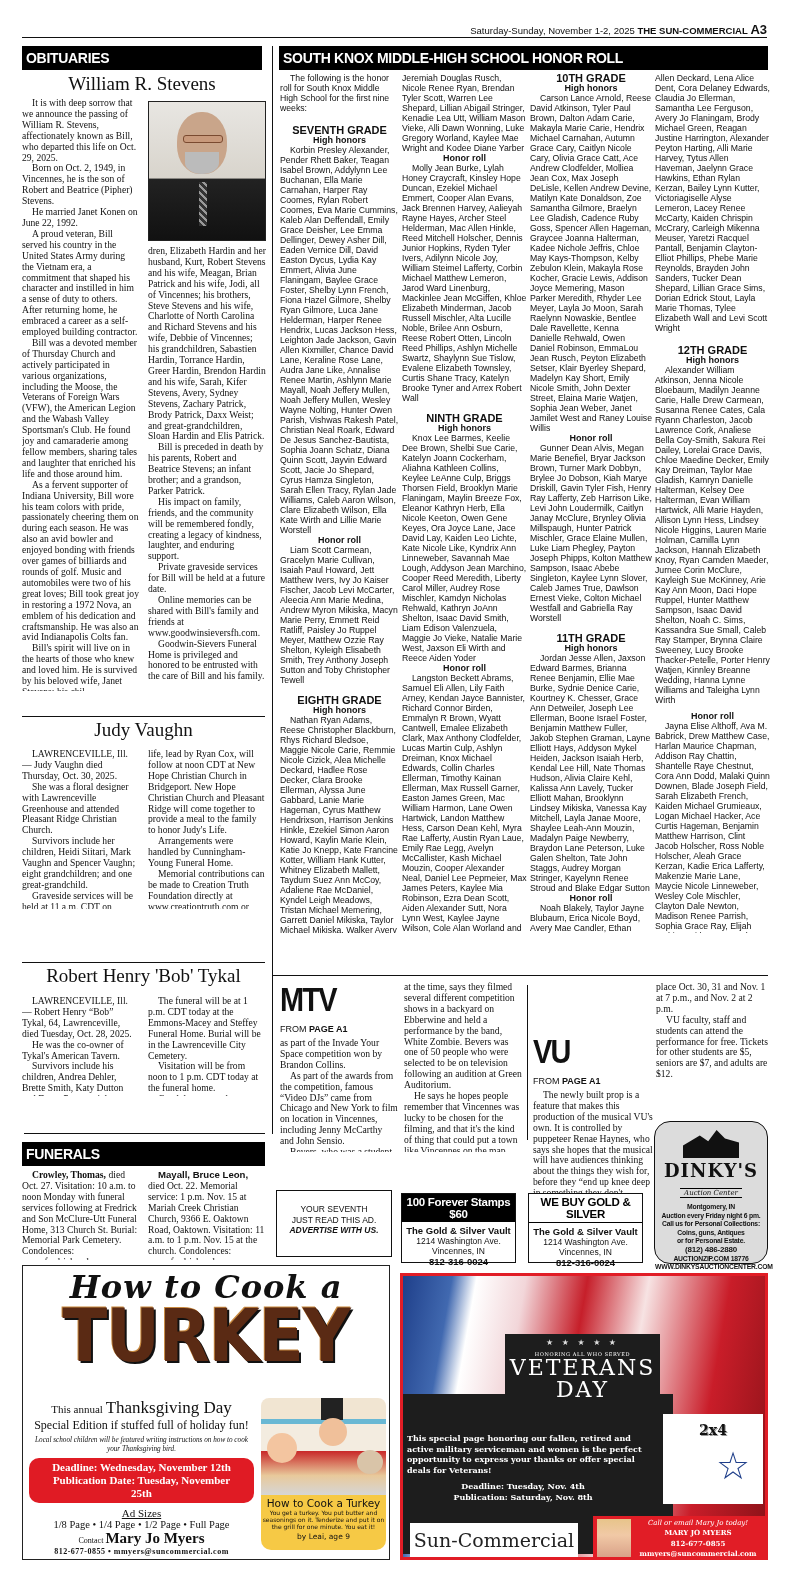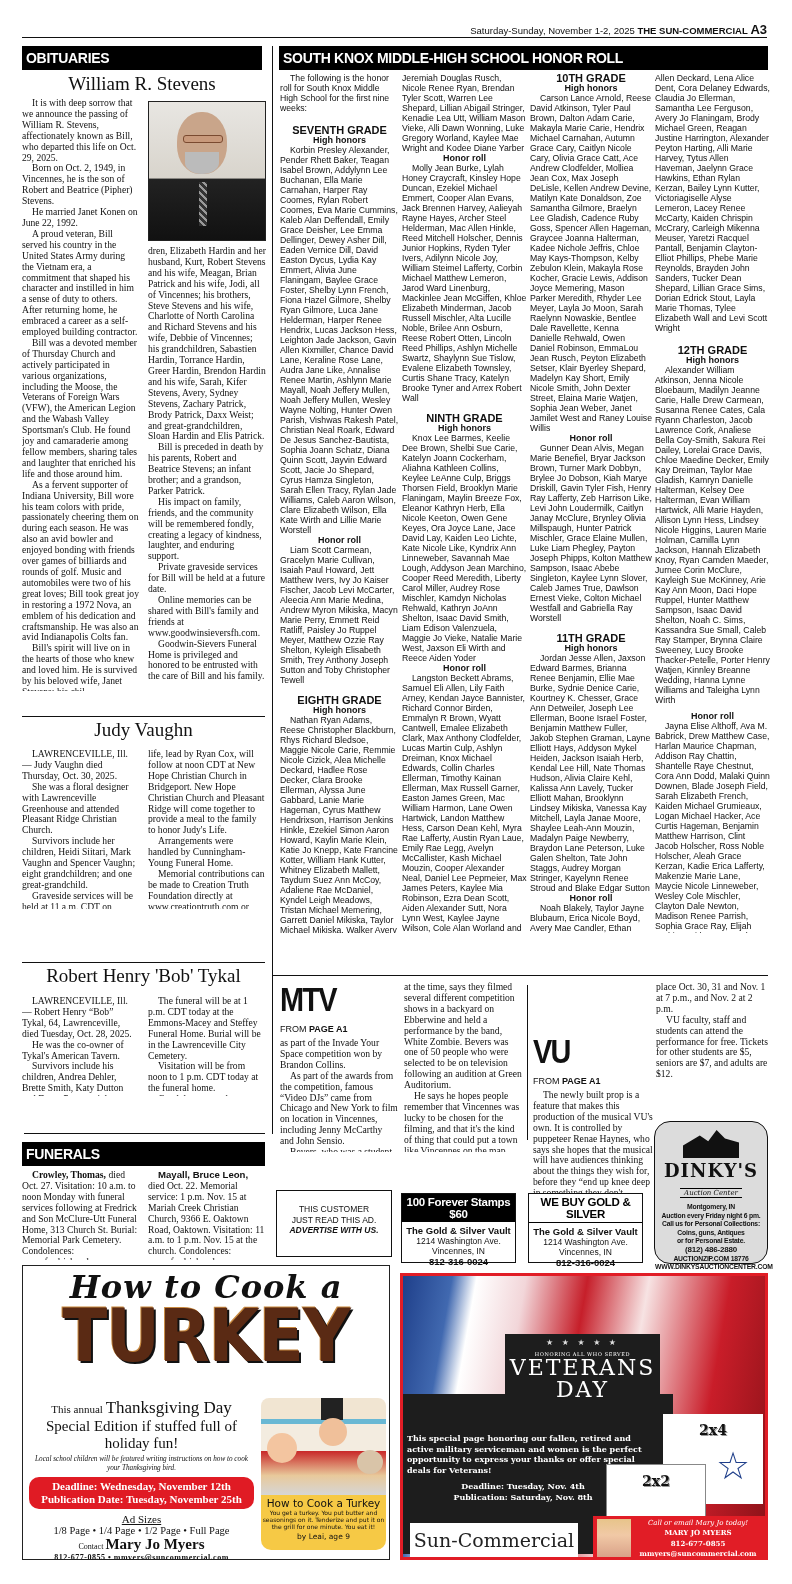--- a/index.html
+++ b/index.html
@@ -47,23 +47,23 @@
   .dinky .barn { width: 56px; height: 28px; margin: 8px auto 0; background: #111; clip-path: polygon(0 100%, 0 55%, 30% 20%, 45% 40%, 60% 0, 75% 30%, 100% 45%, 100% 100%); }
   .dinky .txt { font-weight: bold; font-size: 6.8px; line-height: 8.6px; margin-top: 4px; letter-spacing: -0.2px; }
 
   
   .turkey { position: absolute; left: 22px; top: 1265px; width: 368px; height: 295px; border: 1.5px solid #222; background: #fff; overflow: hidden; }
   .turkey .script { font-family: "DejaVu Serif", serif; font-style: italic; font-weight: bold; font-size: 32px; text-align: center; margin-top: 2px; letter-spacing: 1px; }
   .turkey .big { font-family: "DejaVu Sans", sans-serif; font-weight: bold; font-size: 66px; color: #5a2a14; text-align: center; line-height: 66px; letter-spacing: -1px; text-shadow: 2px 2px 0 #111, -1px -1px 0 #c88a40; transform: scaleY(1.1); margin-top: -2px; }
   .turkey .left { position: absolute; left: 6px; top: 132px; width: 225px; text-align: center; font-family: "Liberation Serif", serif; }
   .turkey .l1 { font-size: 11px; }
   .turkey .l1 span { font-size: 17px; }
-  .turkey .l2 { font-size: 15px; }
+  .turkey .l2 { font-size: 12px; }
   .turkey .l3 { font-size: 7.2px; font-style: italic; line-height: 9px; margin-top: 3px; }
-  .turkey .dead { background: #e01b24; color: #fff; font-weight: bold; font-size: 11px; border-radius: 10px; padding: 3px 4px; margin-top: 4px; line-height: 13px; }
+  .turkey .dead { background: #e01b24; color: #fff; font-weight: bold; font-size: 11px; border-radius: 10px; padding: 3px 16px; margin-top: 4px; line-height: 13px; }
   .turkey .ads-h { font-size: 11px; text-decoration: underline; margin-top: 4px; }
   .turkey .sizes { font-size: 10.5px; }
   .turkey .contact { font-size: 8px; }
   .turkey .contact b { font-size: 15px; }
   .turkey .cl { font-size: 8px; font-weight: bold; letter-spacing: 0.5px; }
   .turkey .foot { font-size: 7px; margin-top: 4px; }
   .turkey .pic { position: absolute; left: 238px; top: 132px; width: 125px; height: 97px; border-radius: 8px 8px 0 0; background: linear-gradient(180deg, #f1e5d2 0%, #f1e5d2 22%, #69b8d4 22%, #69b8d4 27%, #f3ece0 27%, #f3ece0 55%, #c92a2a 55%, #e8c99b 80%, #d6d6d6 100%); overflow: hidden; }
   .turkey .pic .hat { position: absolute; left: 60px; top: 0; width: 22px; height: 22px; background: #222; }
   .turkey .pic .girl { position: absolute; left: 6px; top: 35px; width: 30px; height: 30px; border-radius: 50%; background: #f3c5a0; }
   .turkey .pic .boy { position: absolute; left: 58px; top: 20px; width: 28px; height: 28px; border-radius: 50%; background: #f0c09a; }
@@ -253,21 +253,21 @@
     <p class="ind">Performances will take</p>
   </div>
 </div>
 <div class="col serif-text" style="left:656px; top:982px; width:112px; height:95px;">
   <p>place Oct. 30, 31 and Nov. 1 at 7 p.m., and Nov. 2 at 2 p.m.</p>
   <p class="ind">VU faculty, staff and students can attend the performance for free. Tickets for other students are $5, seniors are $7, and adults are $12.</p>
 
 </div>
 
 <div class="adv-box">
-  <div>THIS CUSTOMER</div>
+  <div>YOUR SEVENTH</div>
   <div>JUST READ THIS AD.</div>
   <b>ADVERTISE WITH US.</b>
 </div>
 
 <div class="ad-box ad-gold" style="left:401px; top:1193px; width:115px; height:70px;">
   <div class="top">100 Forever Stamps $60</div>
   <div class="nm">The Gold &amp; Silver Vault</div>
   <div class="ln">1214 Washington Ave.</div>
   <div class="ln">Vincennes, IN</div>
   <div class="ph">812-316-0024</div>
@@ -337,23 +337,20 @@
       <div class="vt">DAY</div>
     </div>
     <div class="copy" style="top:155px; background:transparent;">This special page honoring our fallen, retired and active military serviceman and women is the perfect opportunity to express your thanks or offer special deals for Veterans!</div>
     <div class="dl" style="top:205px;">
       <div>Deadline: Tuesday, Nov. 4th</div>
       <div>Publication:  Saturday, Nov. 8th</div>
     </div>
     <div class="box2x4">
         <div class="lbl">2x4</div>
       </div>
-    <div class="box2x2">
-        <div class="lbl">2x2</div>
-      </div>
     <div class="star-badge">☆</div>
     <div class="logo">Sun-Commercial</div>
     <div class="contactbox">
       <div class="face"></div>
       <div class="ct">
         <div><i>Call or email Mary Jo today!</i></div>
         <div><b>MARY JO MYERS</b></div>
         <div><b>812-677-0855</b></div>
         <div><b>mmyers@suncommercial.com</b></div>
       </div>

